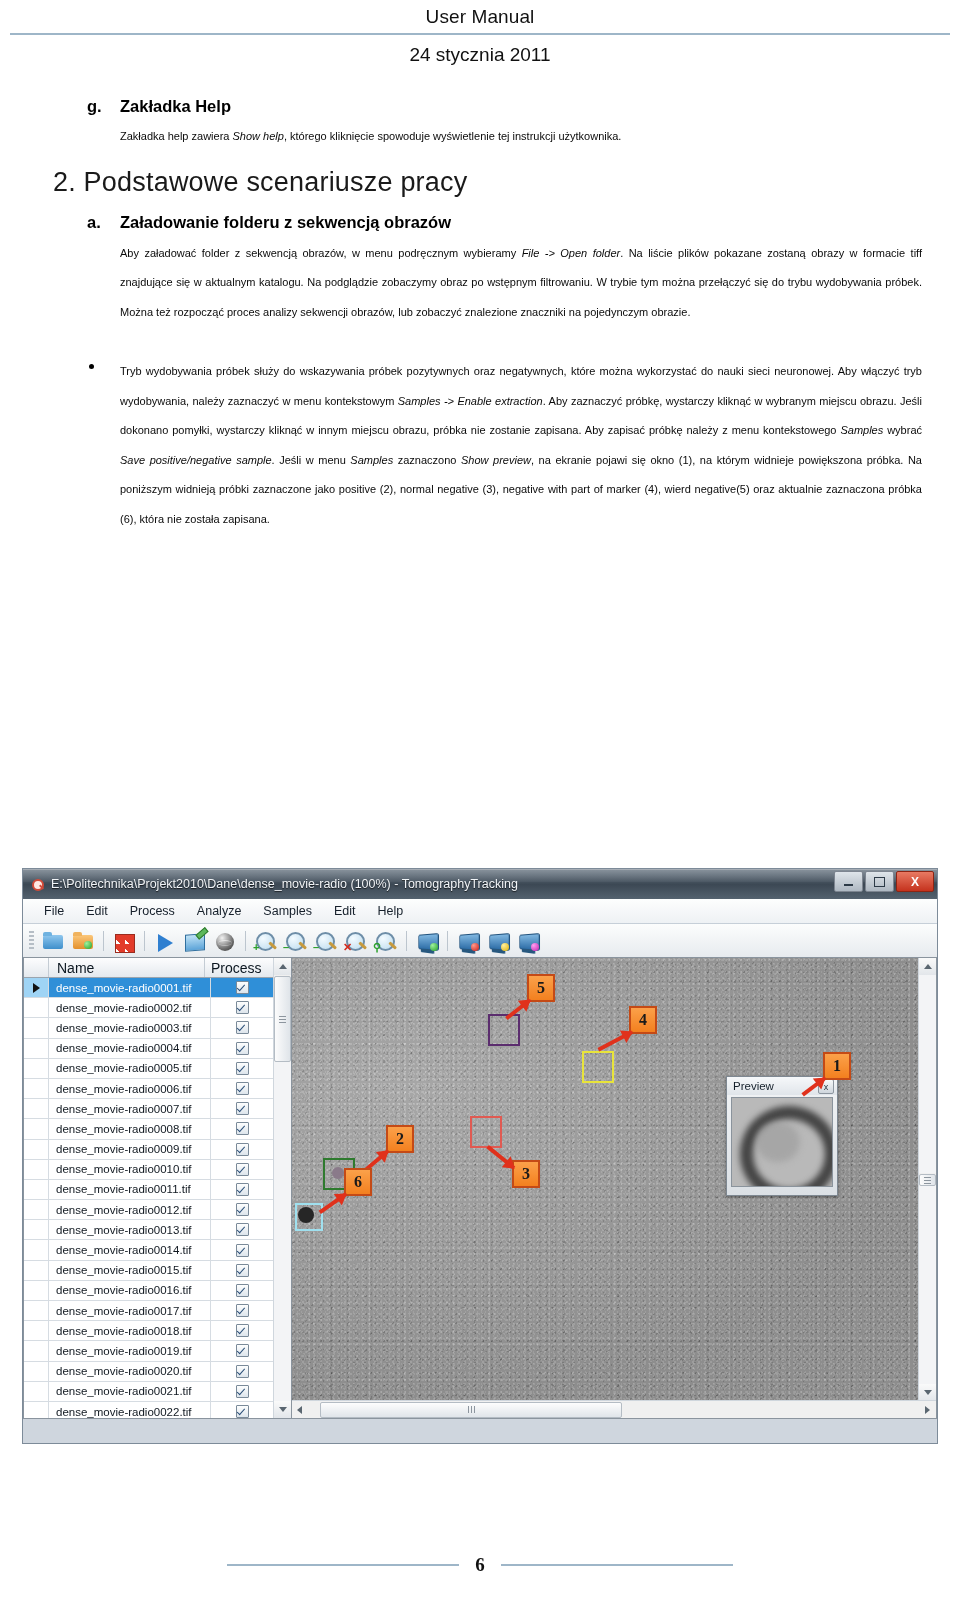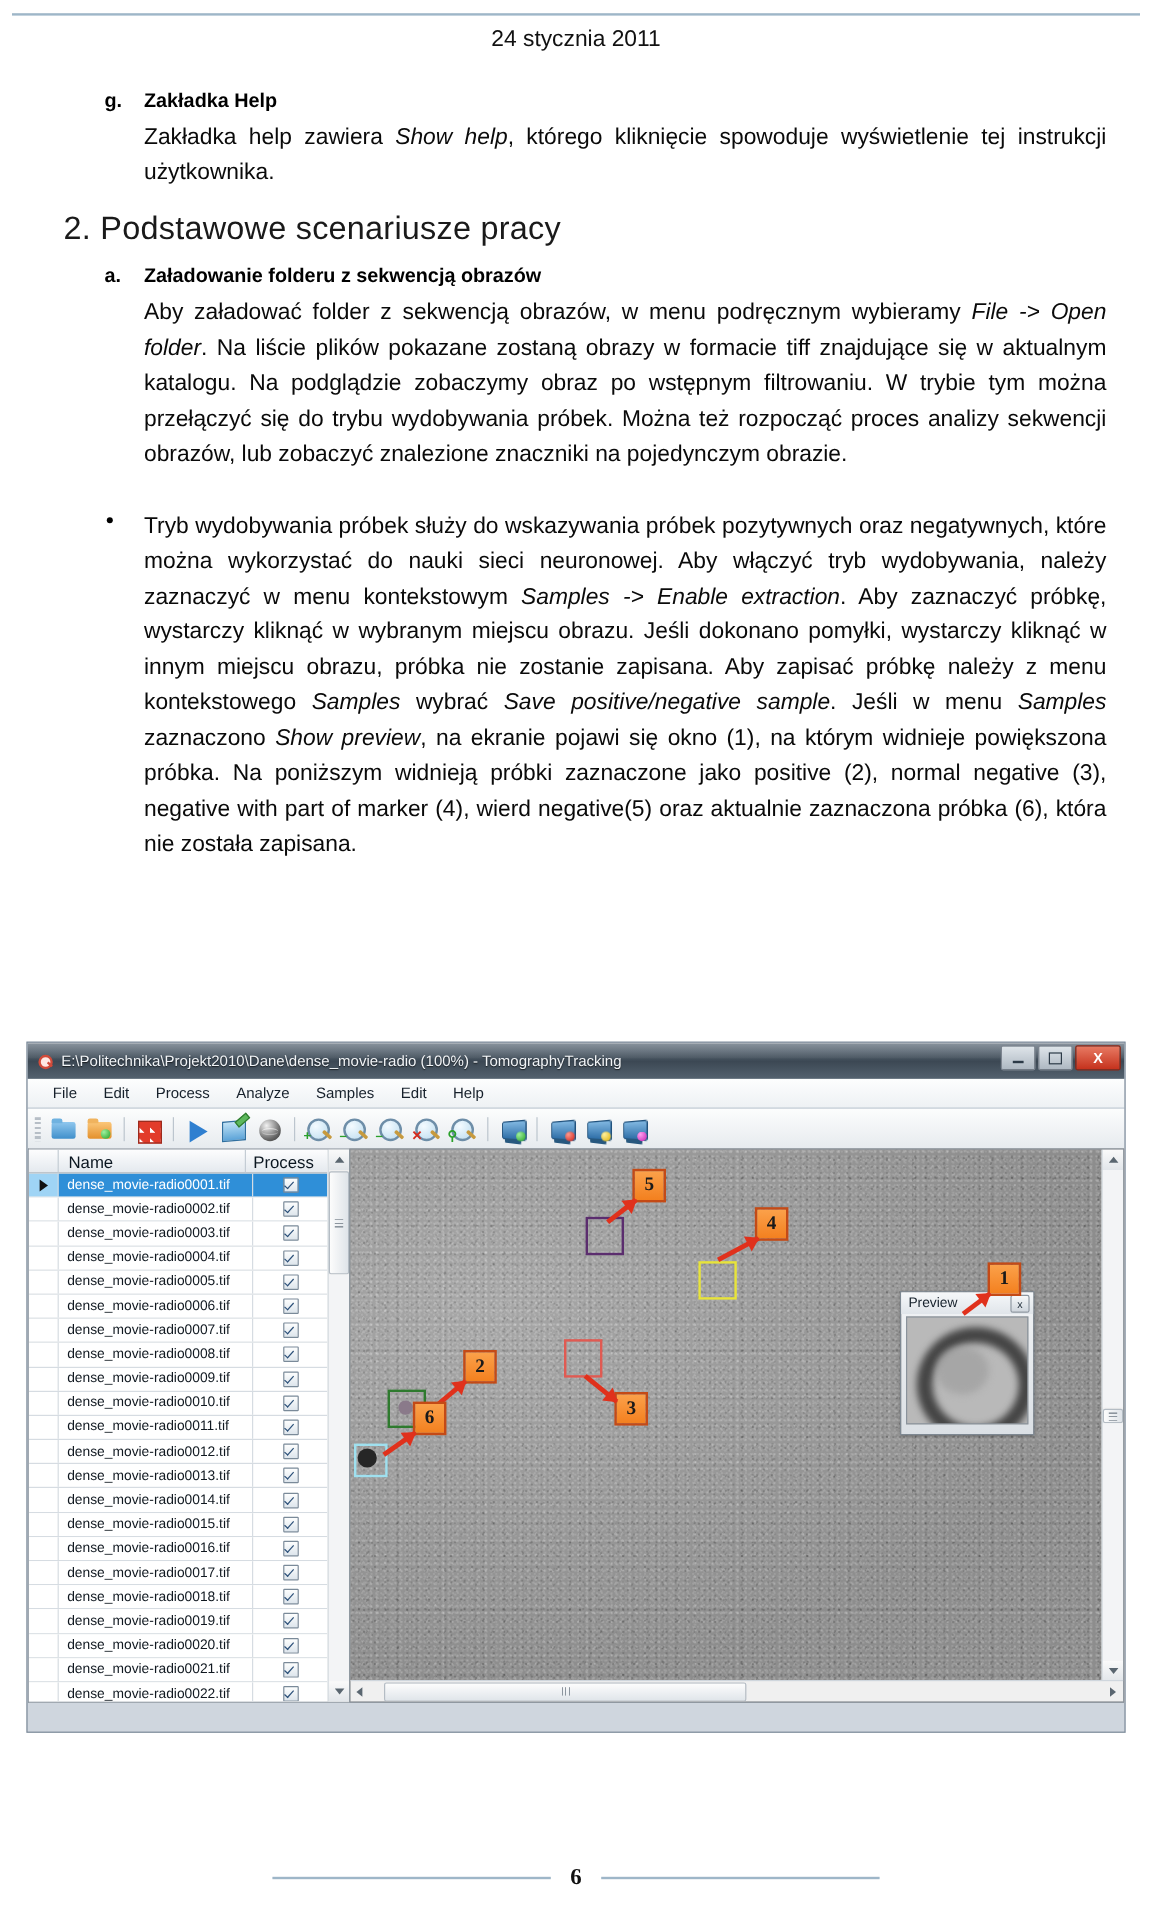--- a/index.html
+++ b/index.html
@@ -38,21 +38,21 @@
 
   
   .doc{
     margin-top:26px;
     padding-left:120px;
     padding-right:38px;
     width:802px;
     box-sizing:content-box;
   }
   .para{
-    font-size:19px;
+    font-size:11px;
     line-height:29.5px;
     text-align:justify;
     color:#0a0a0a;
   }
   .lvl-head{
     font-weight:bold;
     font-size:16.5px;
     line-height:29.5px;
     position:relative;
   }
@@ -409,20 +409,21 @@
     position:absolute;left:0;bottom:22px;width:960px;
     display:flex;align-items:center;justify-content:center;gap:16px;
   }
   .f-rule{width:232px;height:1.5px;background:#9eb6c8;}
   .f-num{font-size:19px;font-family:"Liberation Serif", serif;font-weight:bold;color:#111;}
 </style>
 </head>
 <body>
 
 <div class="page-header">
+  <div class="hdr-title">User Manual</div>
   <div class="hdr-rule"></div>
   <div class="hdr-date">24 stycznia 2011</div>
 </div>
 
 <div class="doc">
 
   <div class="lvl-head">
     <span class="letter-marker">g.</span>
     <span>Zakładka Help</span>
   </div>
@@ -755,21 +756,21 @@
 
       <div class="callout" style="left:94px;top:167px;">2</div>
       <div class="cl-arrow" style="left:96px;top:191px;width:38px;transform:rotate(140deg);"></div>
 
       <div class="callout" style="left:220px;top:202px;">3</div>
       <div class="cl-arrow" style="left:222px;top:208px;width:34px;transform:rotate(219deg);"></div>
 
       <div class="callout" style="left:52px;top:210px;">6</div>
       <div class="cl-arrow" style="left:54px;top:234px;width:32px;transform:rotate(145deg);"></div>
 
-      <div class="preview-win" style="left:458px;top:118px;">
+      <div class="preview-win" style="left:434px;top:118px;">
         <div class="pv-title">
           <span>Preview</span>
           <span class="pv-close">x</span>
         </div>
         <div class="pv-canvas">
           <div class="pv-ring"></div>
           <div class="pv-inner"></div>
         </div>
       </div>
 

